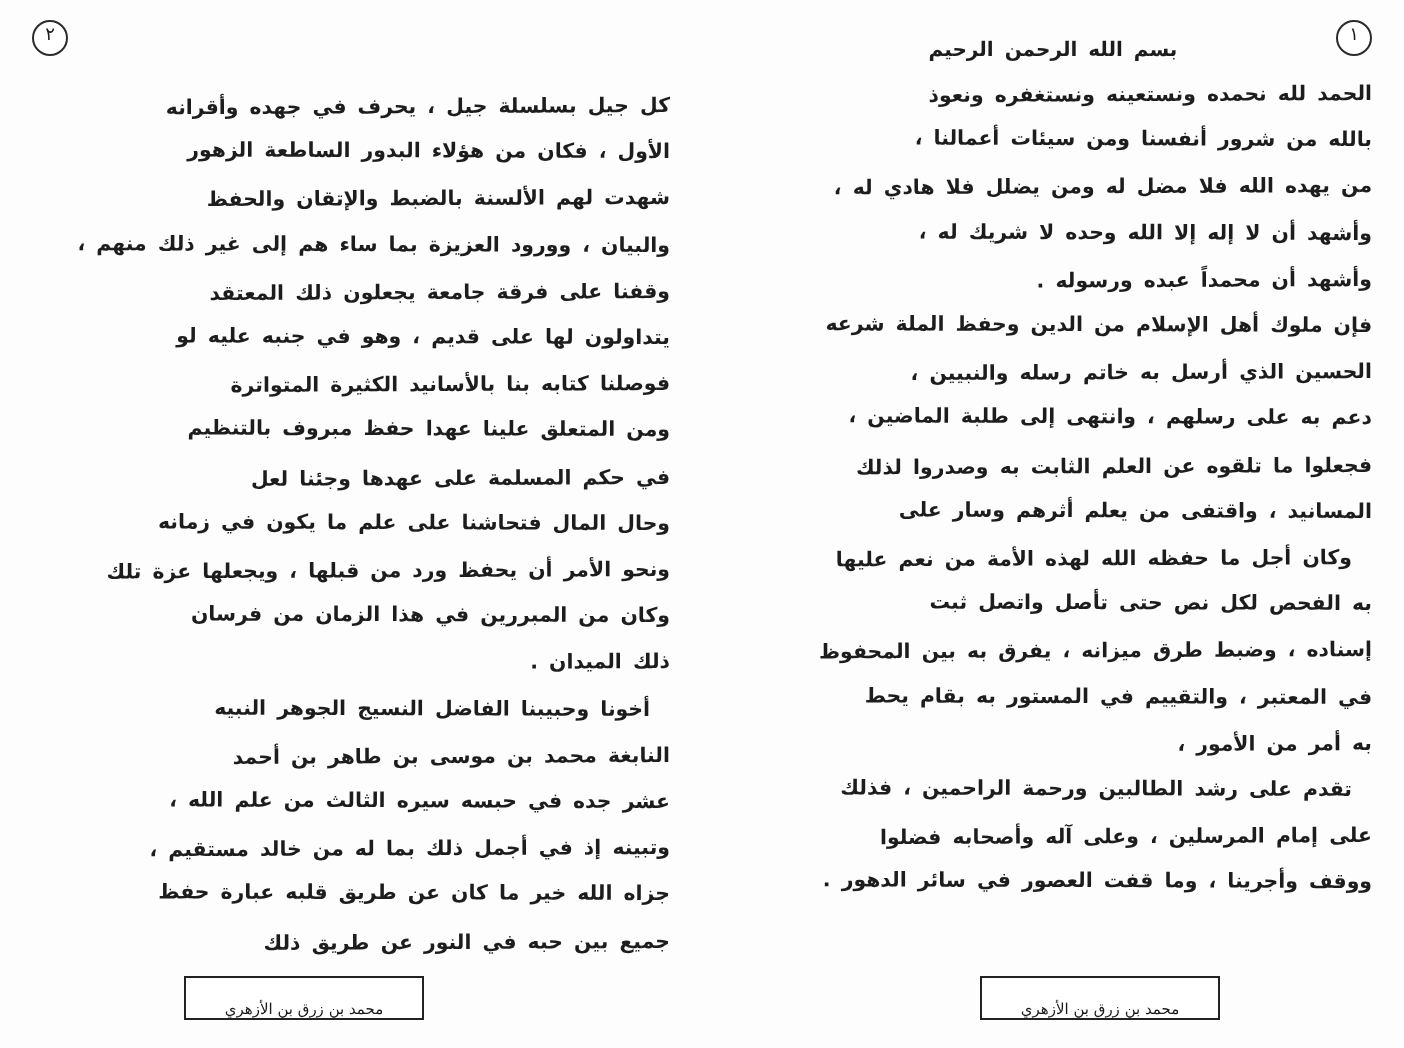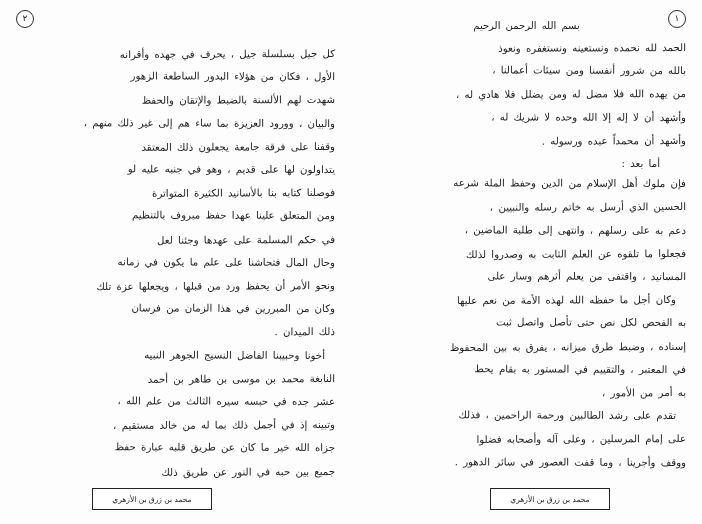--- a/index.html
+++ b/index.html
@@ -51,20 +51,21 @@
 
   .handwriting {
     direction: rtl;
     text-align: right;
     font-family: "DejaVu Sans", sans-serif;
     color: #1d1d1d;
     font-size: 10.2px;
     line-height: 16.2px;
     letter-spacing: 0px;
     word-spacing: 2px;
+    font-weight: bold;
   }
   .basmala {
     text-align: center;
     font-size: 10px;
     line-height: 16px;
     margin: 4px 0 6px 0;
     color: #1d1d1d;
   }
   .para {
     margin: 0 0 7px 0;
@@ -81,21 +82,21 @@
   .skew2 { transform: rotate(0.18deg); transform-origin: right center; }
 
   .stamp {
     position: absolute;
     bottom: 14px;
     width: 120px;
     height: 22px;
     border: 1.3px solid #222;
     box-sizing: border-box;
     display: flex;
-    align-items: center;
+    align-items: flex-end;
     justify-content: center;
     background: #fff;
   }
   .stamp-inner {
     font-size: 7.5px;
     line-height: 9px;
     direction: rtl;
     text-align: center;
     color: #1a1a1a;
     white-space: nowrap;
@@ -113,21 +114,20 @@
 
     <div class="handwriting">
       <div class="basmala">بسم الله الرحمن الرحيم</div>
 
       <div class="para noindent skew1">الحمد لله نحمده ونستعينه ونستغفره ونعوذ</div>
       <div class="para noindent skew2">بالله من شرور أنفسنا ومن سيئات أعمالنا ،</div>
       <div class="para noindent skew1">من يهده الله فلا مضل له ومن يضلل فلا هادي له ،</div>
       <div class="para noindent skew2">وأشهد أن لا إله إلا الله وحده لا شريك له ،</div>
       <div class="para noindent skew1">وأشهد أن محمداً عبده ورسوله .</div>
 
-      <div class="subhead">أما بعد :</div>
 
       <div class="para noindent skew2">فإن ملوك أهل الإسلام من الدين وحفظ الملة شرعه</div>
       <div class="para noindent skew1">الحسين الذي أرسل به خاتم رسله والنبيين ،</div>
       <div class="para noindent skew2">دعم به على رسلهم ، وانتهى إلى طلبة الماضين ،</div>
       <div class="para noindent skew1">فجعلوا ما تلقوه عن العلم الثابت به وصدروا لذلك</div>
       <div class="para noindent skew2">المسانيد ، واقتفى من يعلم أثرهم وسار على</div>
 
       <div class="para skew1">وكان أجل ما حفظه الله لهذه الأمة من نعم عليها</div>
       <div class="para noindent skew2">به الفحص لكل نص حتى تأصل واتصل ثبت</div>
       <div class="para noindent skew1">إسناده ، وضبط طرق ميزانه ، يفرق به بين المحفوظ</div>

